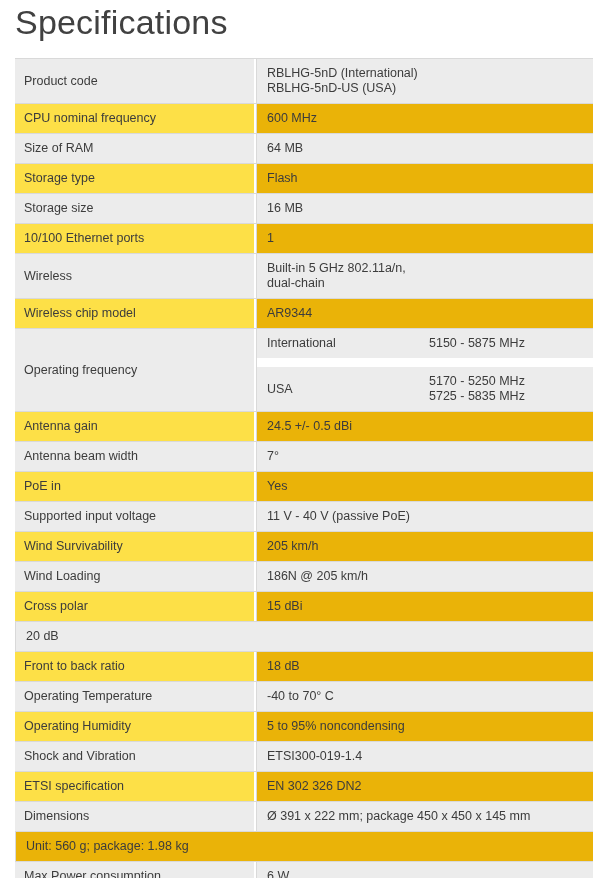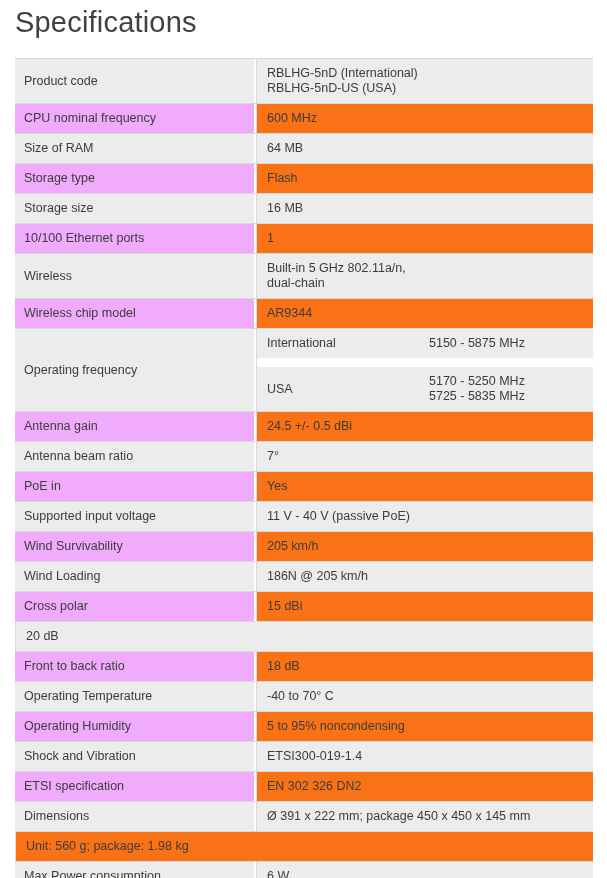--- a/index.html
+++ b/index.html
@@ -7,21 +7,21 @@
     width: 607px;
     height: 878px;
     background: var(--bg, #ffffff);
     font-family: "Liberation Sans", sans-serif;
     color: var(--text, #3c3c3c);
     overflow: hidden;
   }
   .container { padding: 5px 14px 0 15px; }
 
   .page-title {
-    font-size: 29px;
+    font-size: 34px;
     font-weight: 400;
     color: var(--title, #414141);
     margin: 0 0 19px 0;
     line-height: 34px;
     letter-spacing: 0.2px;
   }
 
   .spec-table {
     width: 578px;
     border-top: 1px solid var(--border, #d9d9d9);
@@ -35,31 +35,31 @@
     background: #fff;
   }
 
   .cell-label {
     width: 241px;
     box-sizing: border-box;
     padding: 7px 8px 7px 9px;
     display: flex;
     align-items: center;
     border-right: 2px solid #ffffff;
-    background: #f0abfc;
+    background: #fde047;
   }
 
   .cell-value {
     flex: 1;
     box-sizing: border-box;
     padding: 7px 10px;
     display: flex;
     align-items: center;
     border-left: 1px solid var(--border, #d9d9d9);
-    background: #f97316;
+    background: #eab308;
     white-space: pre-line;
   }
 
   .gray .cell-label, .gray .cell-value { background: var(--stripe, #ececec); }
 
   
   .cell-value.nested {
     display: block;
     padding: 0;
     background: #ffffff !important;
@@ -129,21 +129,21 @@
       <div class="spec-row gray">
         <div class="cell-label">Operating frequency</div>
         <div class="cell-value nested"><div class="subrows"><div class="subrow"><div class="sub-region">International</div><div class="sub-range">5150 - 5875 MHz</div></div><div class="subrow"><div class="sub-region">USA</div><div class="sub-range">5170 - 5250 MHz
 5725 - 5835 MHz</div></div></div></div>
       </div>
       <div class="spec-row">
         <div class="cell-label">Antenna gain</div>
         <div class="cell-value">24.5 +/- 0.5 dBi</div>
       </div>
       <div class="spec-row gray">
-        <div class="cell-label">Antenna beam ratio</div>
+        <div class="cell-label">Antenna beam width</div>
         <div class="cell-value">7°</div>
       </div>
       <div class="spec-row">
         <div class="cell-label">PoE in</div>
         <div class="cell-value">Yes</div>
       </div>
       <div class="spec-row gray">
         <div class="cell-label">Supported input voltage</div>
         <div class="cell-value">11 V - 40 V  (passive PoE)</div>
       </div>

